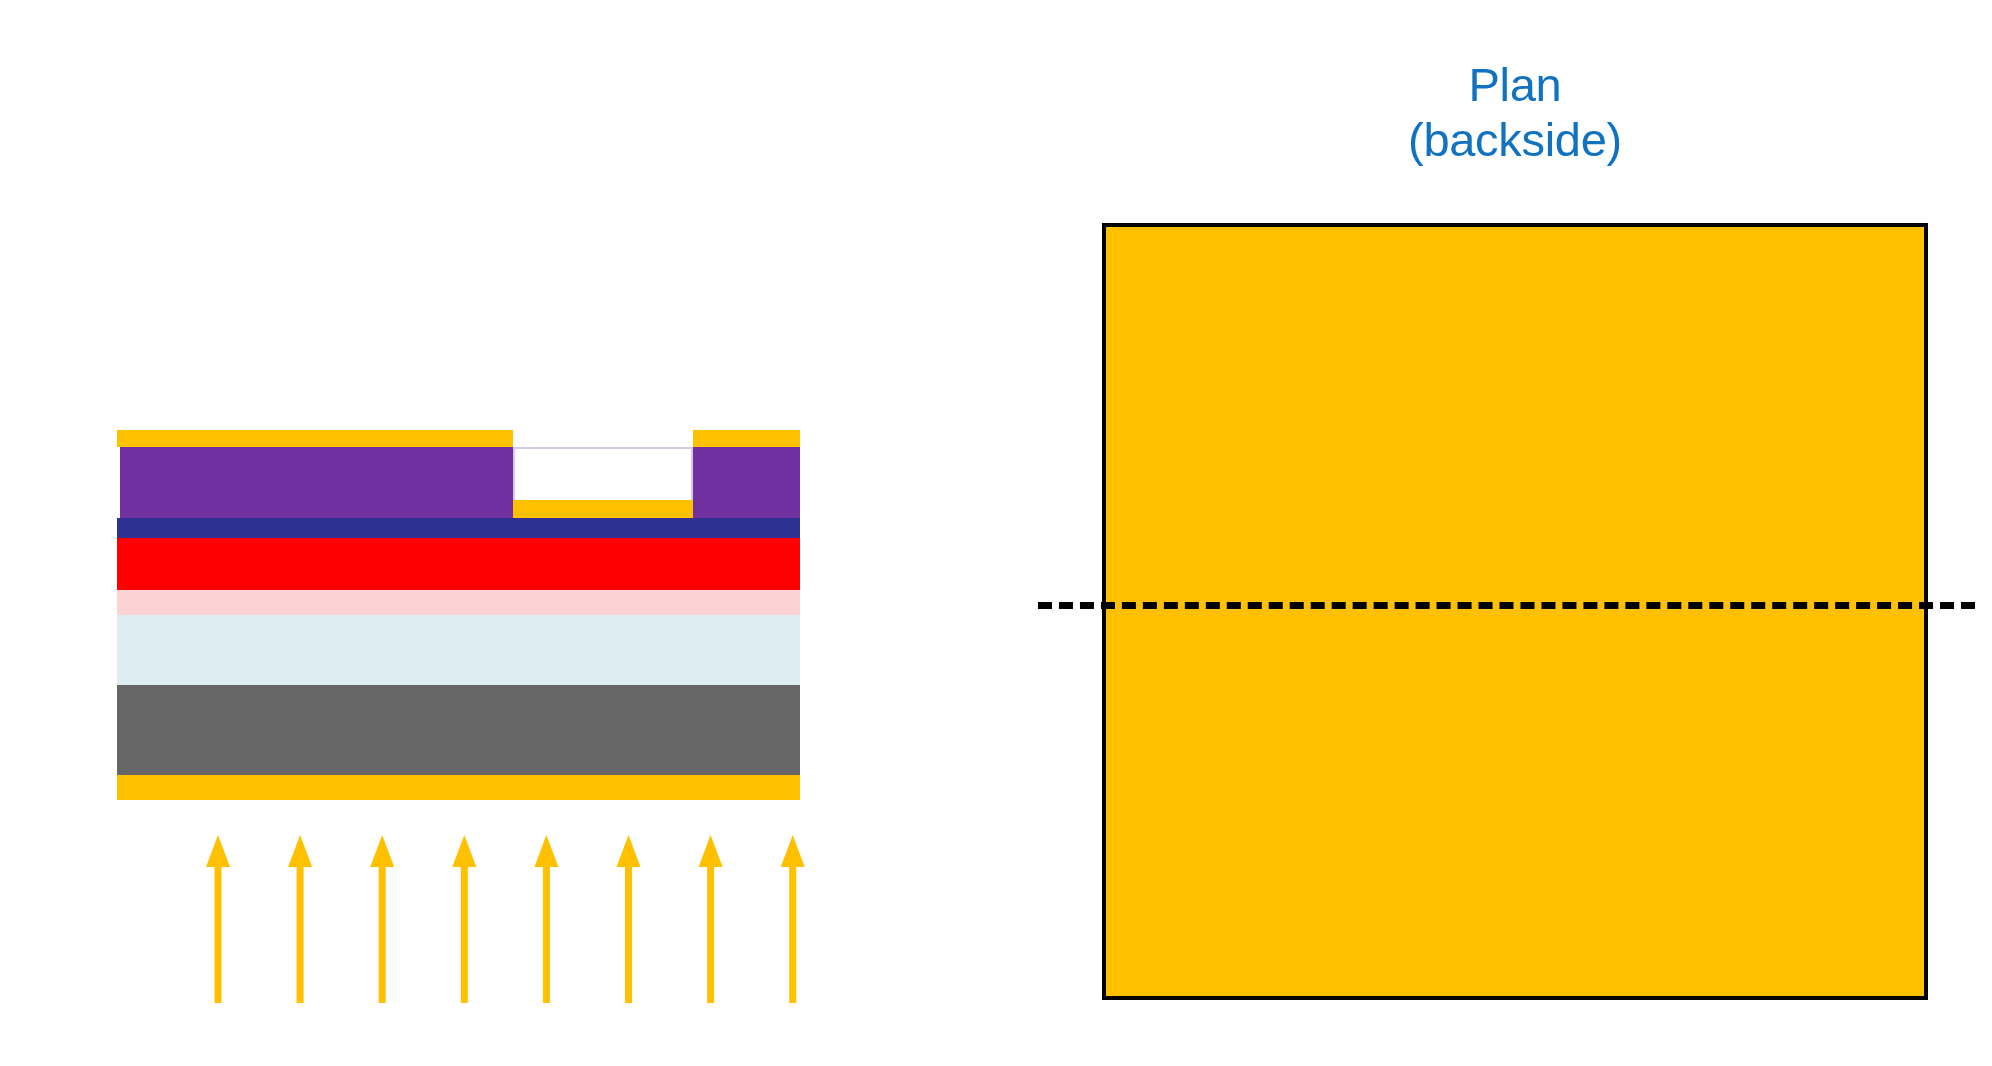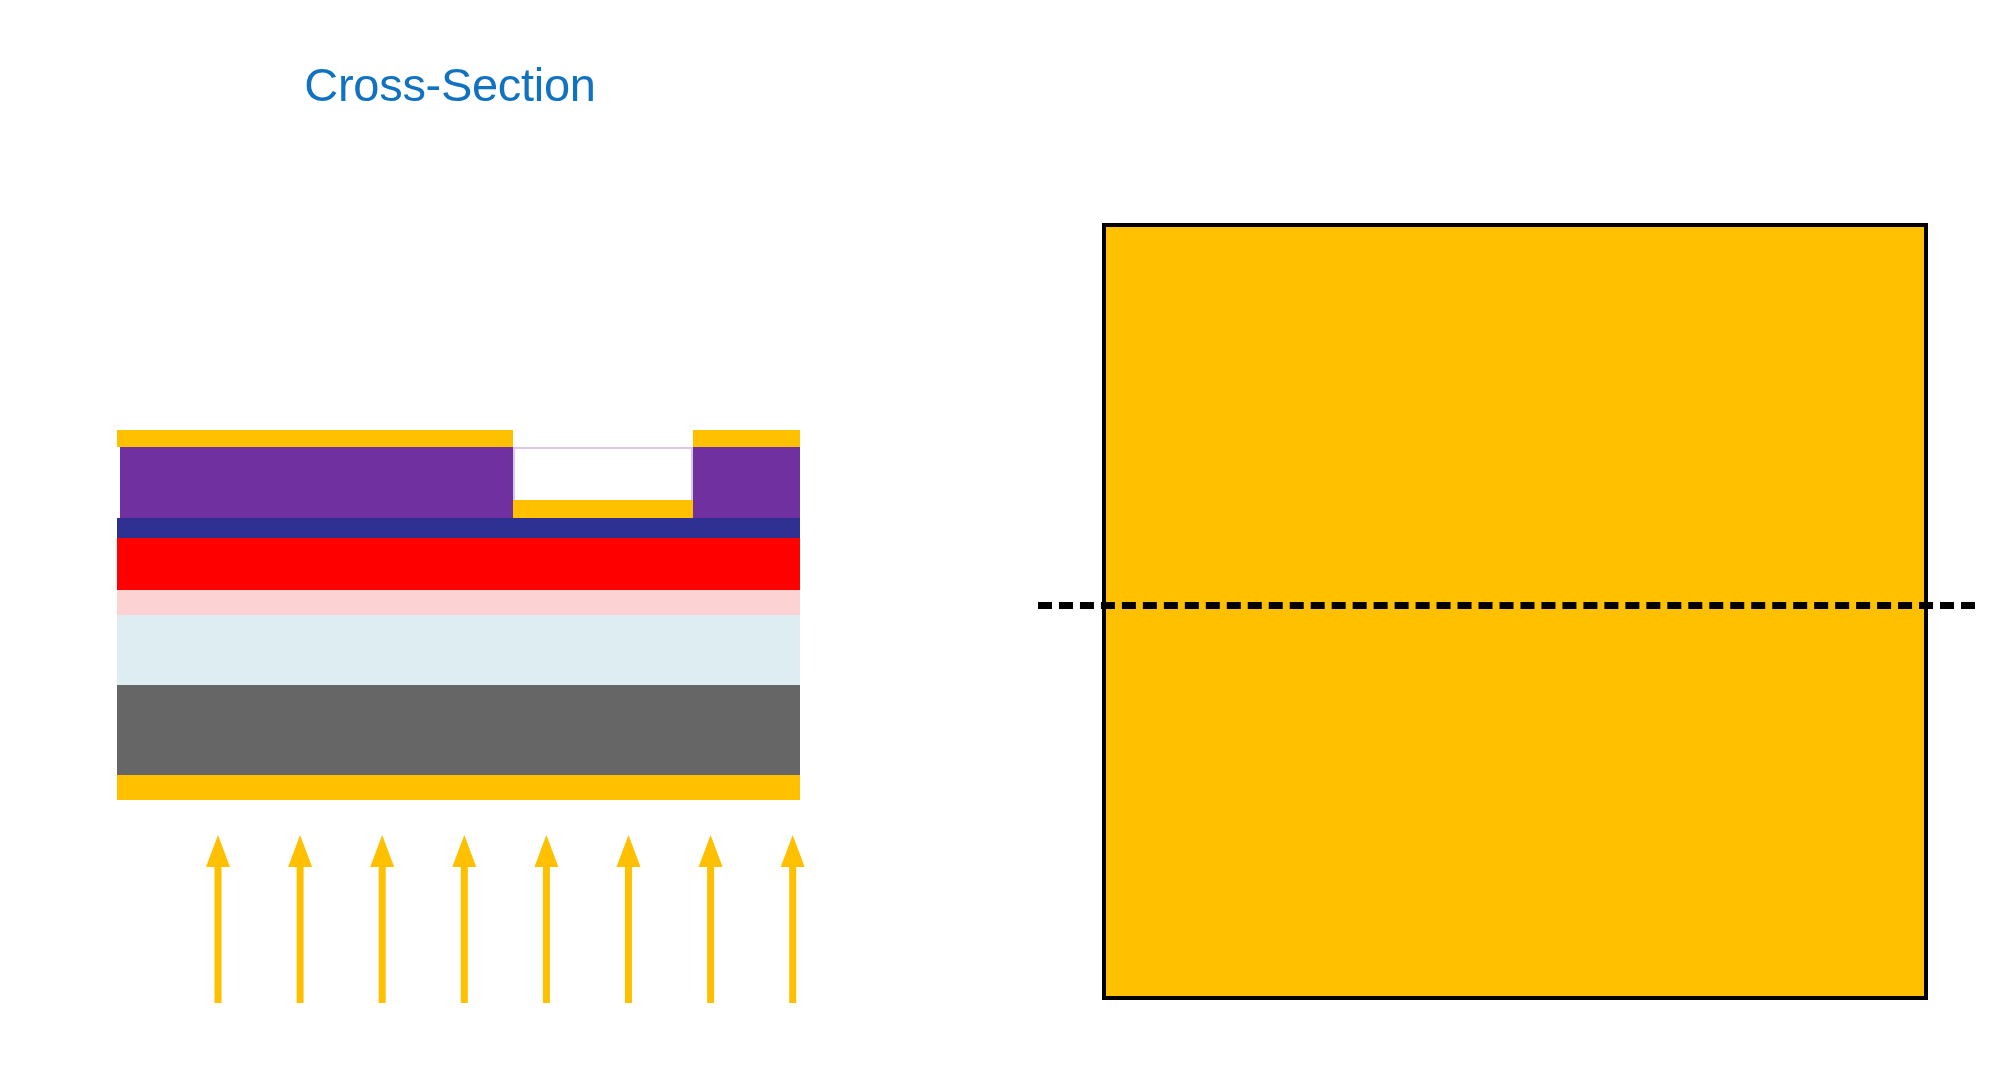--- a/index.html
+++ b/index.html
@@ -89,22 +89,23 @@
     width: 937px;
     height: 0;
     border-top: 7px dashed #000000;
   }
 </style>
 </head>
 <body>
 
 <div id="canvas">
 
-  <div class="panel-title" id="title-cross-section">Cross-Section</div>
 
+  <div class="panel-title" id="title-plan">Plan
+(backside)</div>
 
   <div id="cross-section-figure">
 
   <div class="layer" style="left: 117px; top: 430px; width: 396px; height: 17px; background: rgb(255, 192, 0);"></div>
       <div class="layer" style="left: 693px; top: 430px; width: 107px; height: 17px; background: rgb(255, 192, 0);"></div>
       <div class="layer" style="left: 120px; top: 447px; width: 393px; height: 71px; background: rgb(112, 48, 160);"></div>
       <div class="layer" style="left: 693px; top: 447px; width: 107px; height: 71px; background: rgb(112, 48, 160);"></div>
       <div class="layer" style="left: 513px; top: 500px; width: 180px; height: 18px; background: rgb(255, 192, 0);"></div>
       <div class="layer" style="left: 117px; top: 518px; width: 683px; height: 20px; background: rgb(46, 49, 146);"></div>
       <div class="layer" style="left: 117px; top: 538px; width: 683px; height: 52px; background: rgb(255, 0, 0);"></div>

